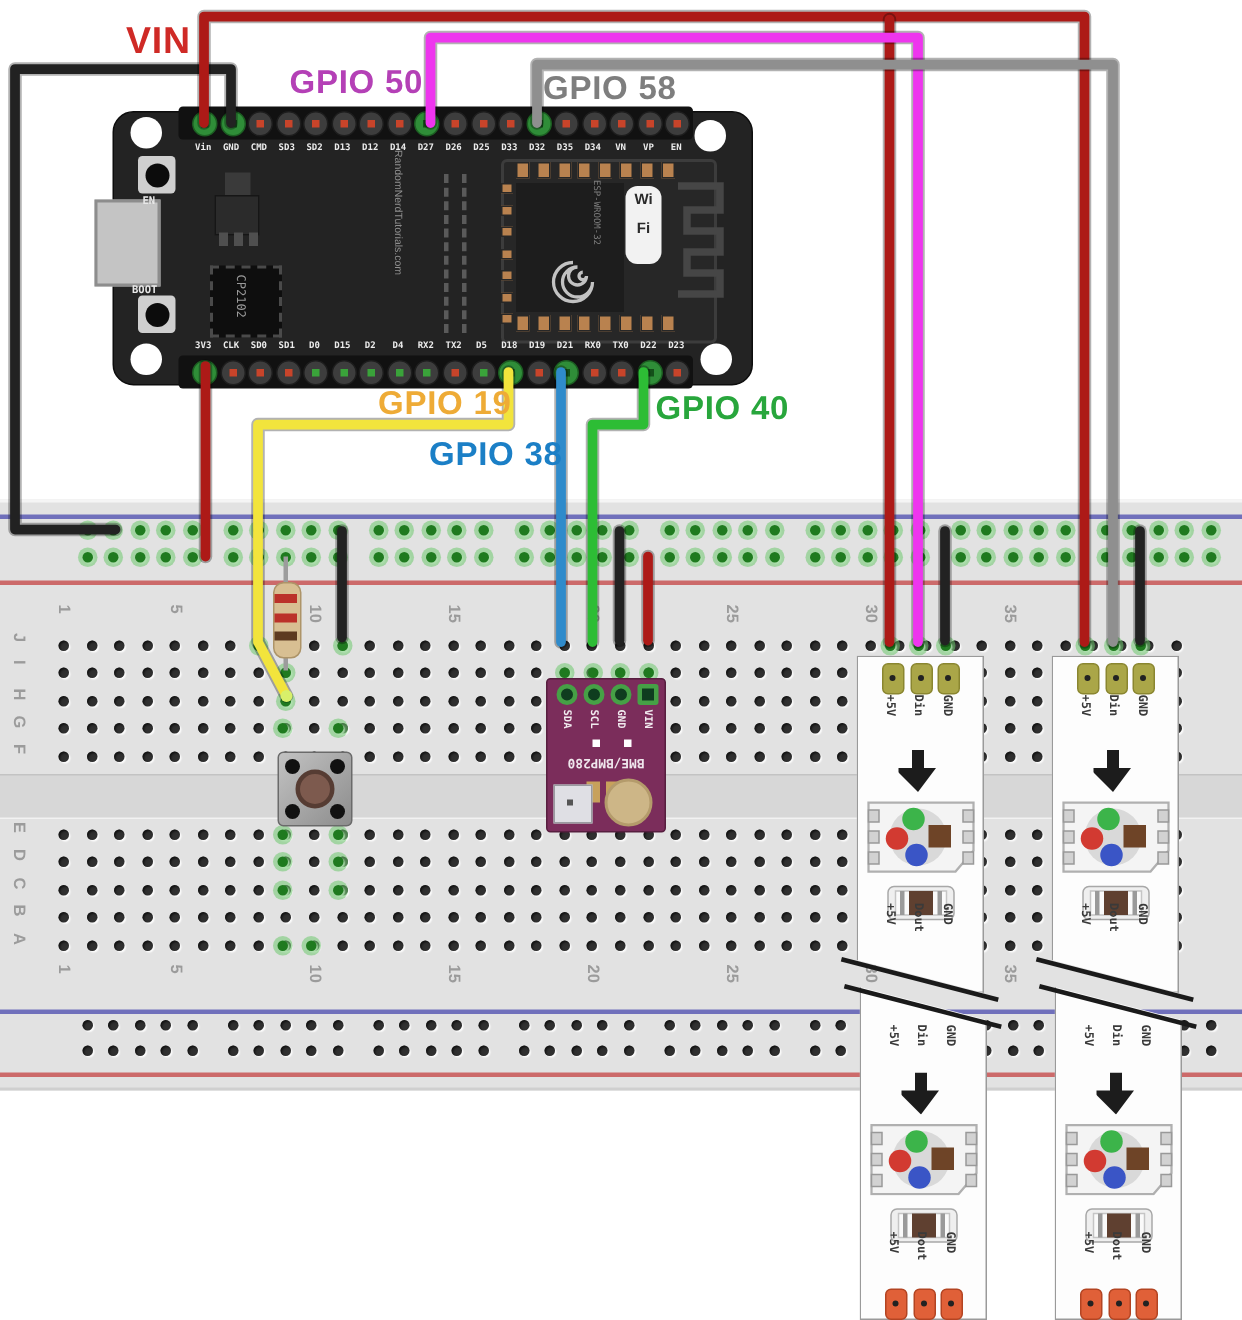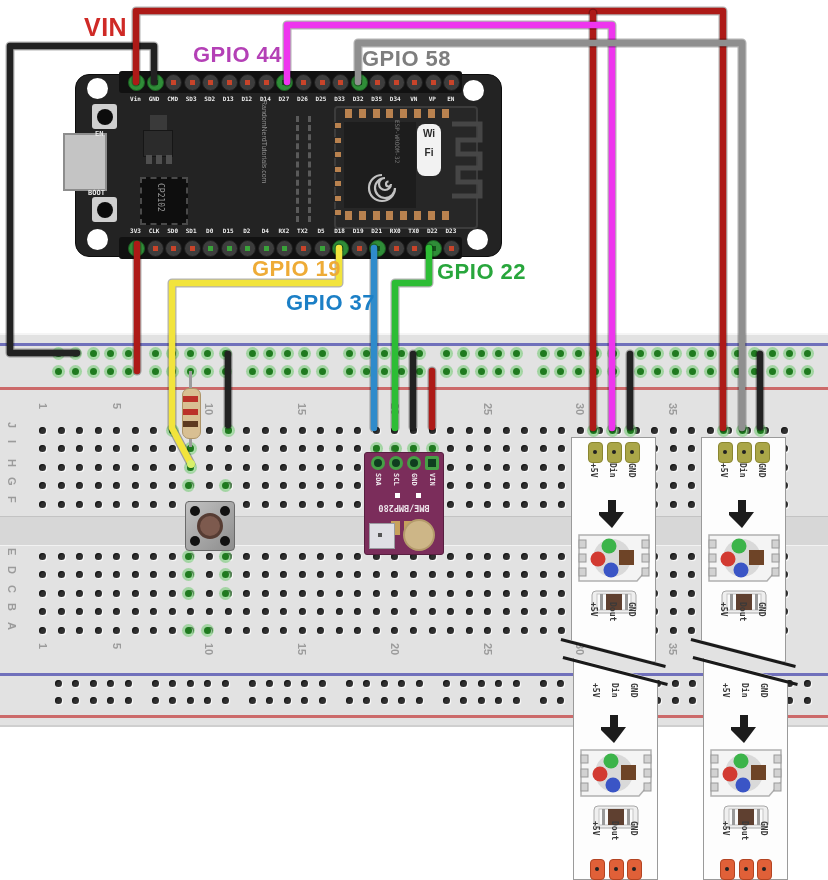--- a/index.html
+++ b/index.html
@@ -1138,22 +1138,22 @@
       <path d="M432,371 V427" fill="none" stroke="rgba(0,0,0,0.30)" stroke-width="9" stroke-linecap="round" stroke-linejoin="round"></path>
       <path d="M432,371 V427" fill="none" stroke="#ad1a17" stroke-width="6.5" stroke-linecap="round" stroke-linejoin="round"></path>
       <path d="M630,354 V427" fill="none" stroke="rgba(0,0,0,0.30)" stroke-width="9" stroke-linecap="round" stroke-linejoin="round"></path>
       <path d="M630,354 V427" fill="none" stroke="#222222" stroke-width="6.5" stroke-linecap="round" stroke-linejoin="round"></path>
       <path d="M760,354 V427" fill="none" stroke="rgba(0,0,0,0.30)" stroke-width="9" stroke-linecap="round" stroke-linejoin="round"></path>
       <path d="M760,354 V427" fill="none" stroke="#222222" stroke-width="6.5" stroke-linecap="round" stroke-linejoin="round"></path>
       <circle cx="191" cy="464" r="4" fill="#d8f06a"></circle>
     </svg>
 
   <span class="wire-label" id="lbl-vin" style="left: 84px; top: 13px; color: rgb(207, 42, 38);">VIN</span>
-  <span class="wire-label" style="left: 193px; top: 42px; color: rgb(180, 64, 182);">GPIO 44</span>
+  <span class="wire-label" style="left: 193px; top: 42px; color: rgb(180, 64, 182);">GPIO 50</span>
   <span class="wire-label" style="left: 362px; top: 46px; color: rgb(126, 126, 126);">GPIO 58</span>
   <span class="wire-label" style="left: 252px; top: 256px; color: rgb(238, 171, 54);">GPIO 19</span>
-  <span class="wire-label" style="left: 286px; top: 290px; color: rgb(27, 127, 198);">GPIO 37</span>
-  <span class="wire-label" style="left: 437px; top: 259px; color: rgb(40, 166, 60);">GPIO 22</span>
+  <span class="wire-label" style="left: 286px; top: 290px; color: rgb(27, 127, 198);">GPIO 38</span>
+  <span class="wire-label" style="left: 437px; top: 259px; color: rgb(40, 166, 60);">GPIO 40</span>
 <svg width="828" height="880" style="position: absolute; left: 0px; top: 0px; z-index: 7; pointer-events: none;">
       <path d="M382,175 a13,13 0 1,0 13,13 a10,10 0 1,1 -10,-10 a6,6 0 1,0 6,6 a2.5,2.5 0 1,1 -2.5,-2.5" fill="none" stroke="#c2c2c2" stroke-width="2.2"></path>
       <path d="M452,124 H480 V140 H458 V154 H480 V168 H458 V182 H480 V196 H452" fill="none" stroke="#464646" stroke-width="5"></path>
     </svg>
   </div>
 
 </body></html>

